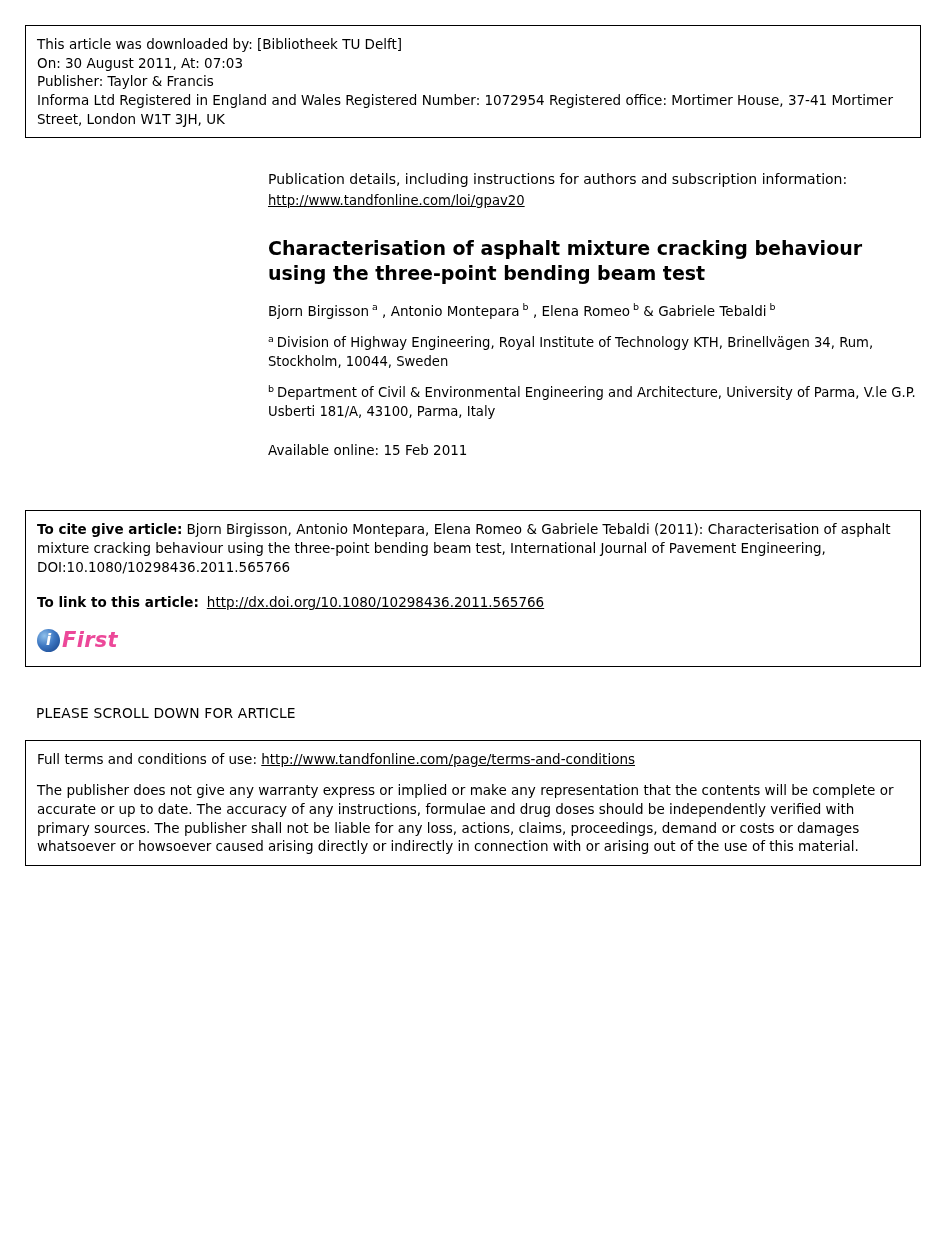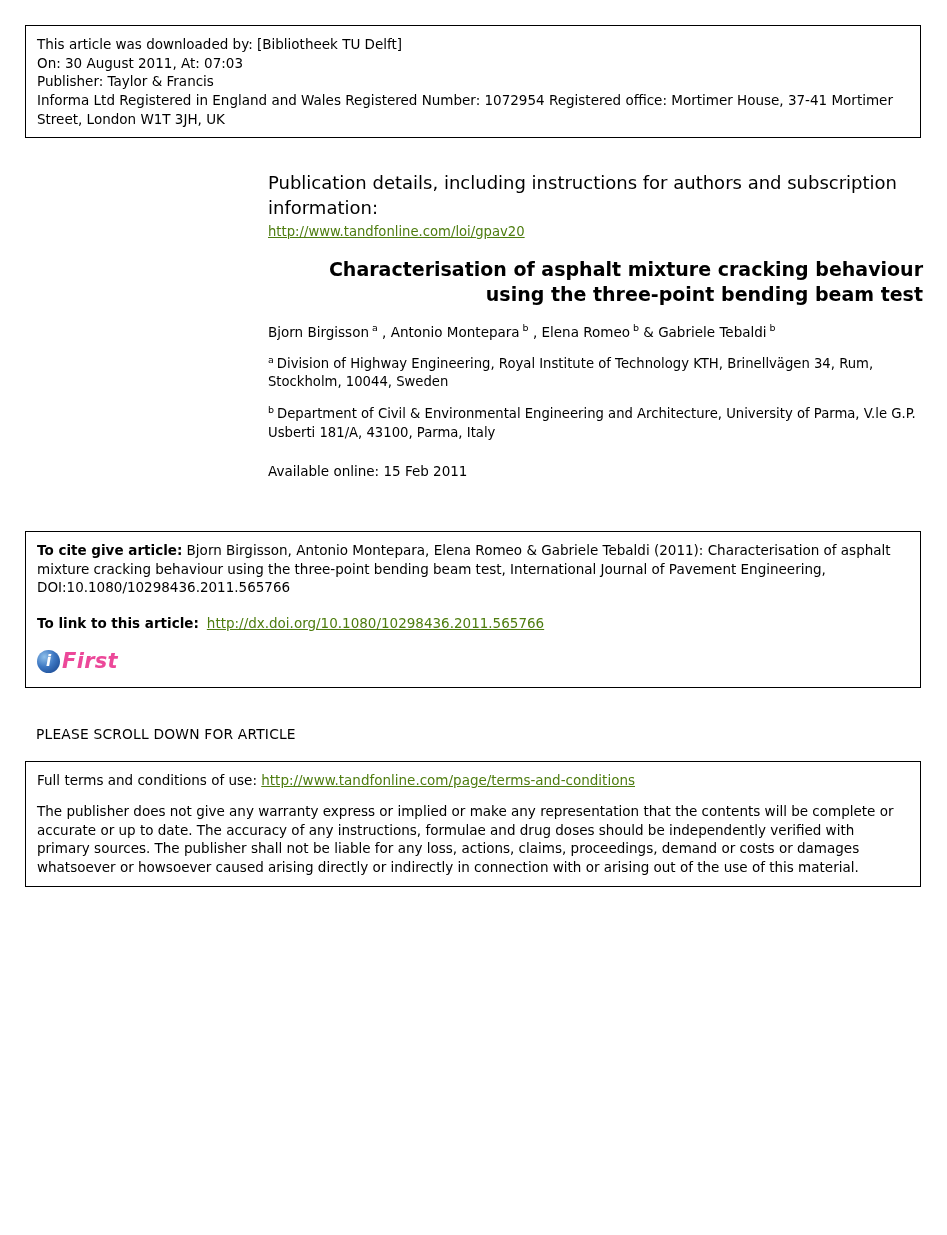--- a/index.html
+++ b/index.html
@@ -15,48 +15,47 @@
     border: 1px solid #000;
     margin-left: 25px;
     margin-right: 26px;
     padding: 9px 11px;
     font-size: 13.5px;
     line-height: 1.38;
   }
   .top-box { margin-top: 25px; }
 
   a, .link {
-    color: #4d7c0f;
+    color: #000000;
     text-decoration: underline;
     cursor: pointer;
   }
 
   .journal-block {
     margin-top: 32px;
     margin-left: 268px;
     margin-right: 20px;
     font-size: 13.5px;
     line-height: 1.4;
   }
   .journal-title {
     font-size: 20px;
     font-weight: bold;
     letter-spacing: 0.2px;
     margin-bottom: 7px;
   }
-  .pub-details { font-size: 18px; }
+  .pub-details { font-size: 14px; }
   .journal-url { display: inline-block; margin-top: 2px; font-size: 13.2px; }
 
   .article-title {
-    margin-top: 16px;
+    margin-top: 26px;
     font-size: 19px;
     font-weight: bold;
     line-height: 1.32;
     max-width: 655px;
-    text-align: right;
   }
   .authors-line {
     margin-top: 14px;
     font-size: 13.5px;
   }
   sup.auth-sup {
     font-size: 9.5px;
     vertical-align: super;
     margin-left: 3px;
   }

